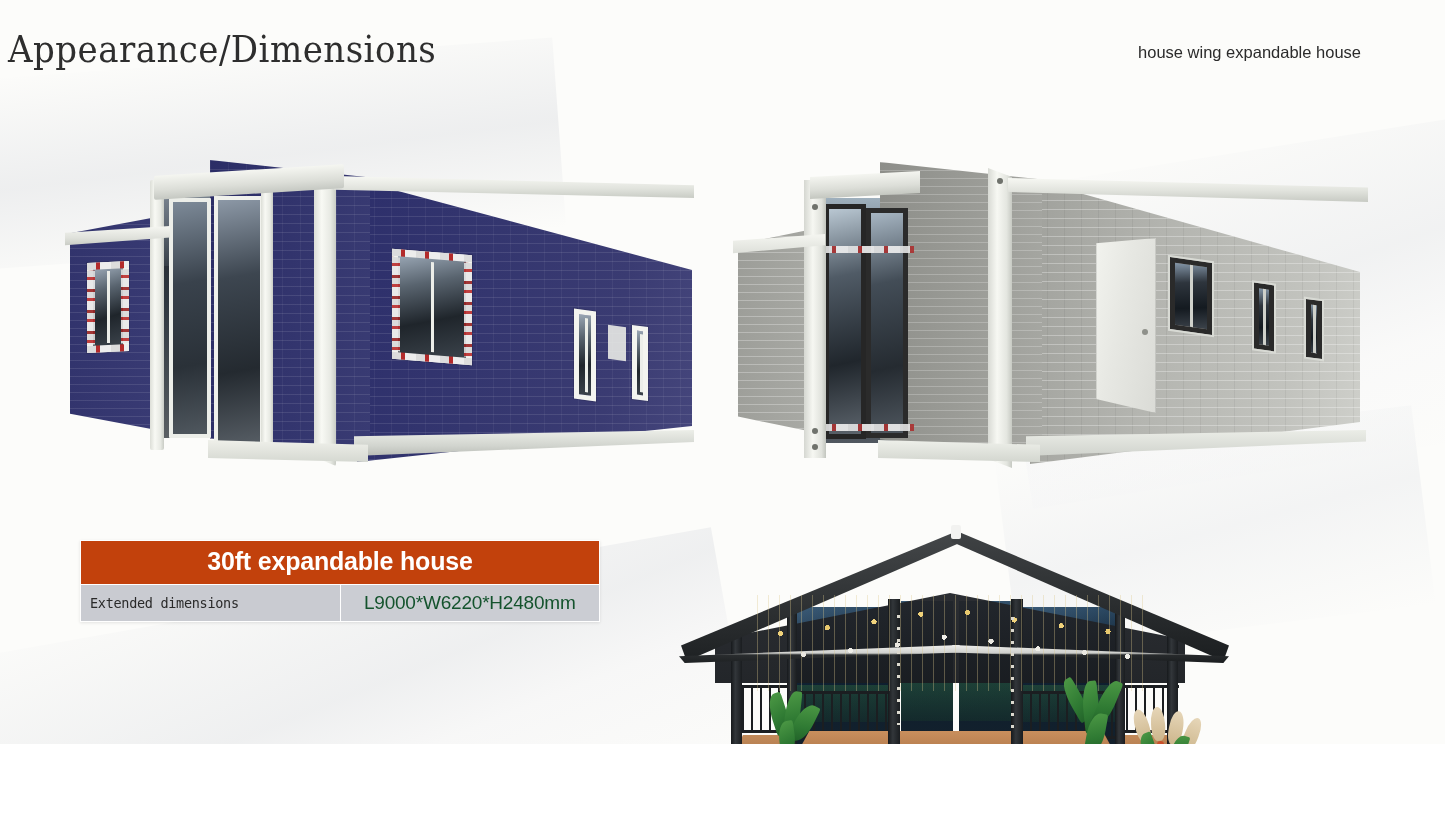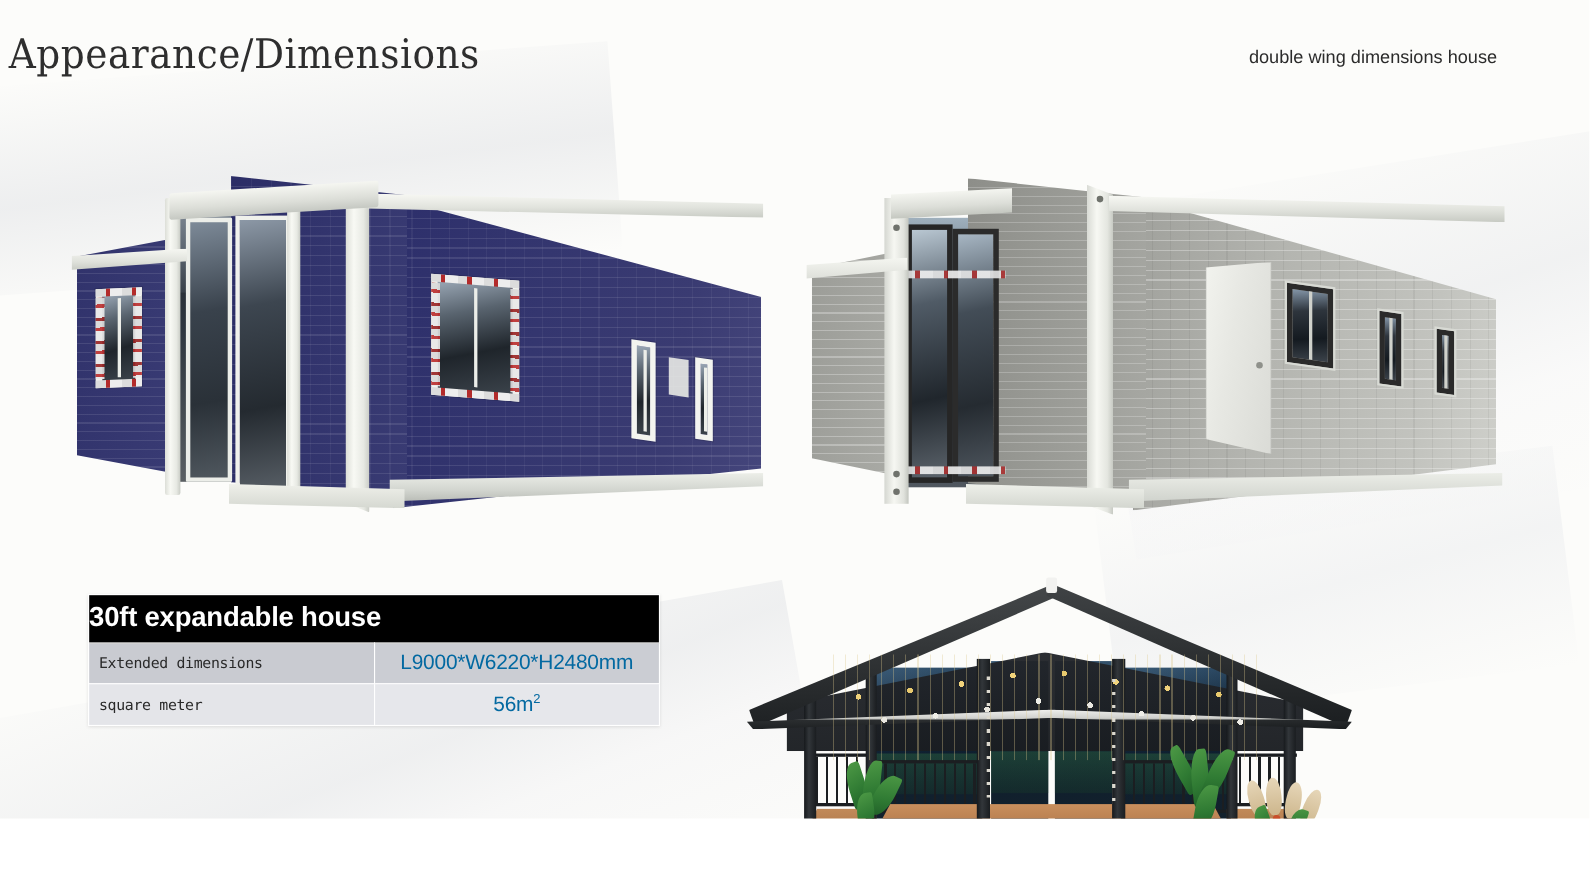--- a/index.html
+++ b/index.html
@@ -478,46 +478,46 @@
   
   .spec-table {
     position: absolute;
     left: 80px; top: 540px;
     width: 520px;
     border-collapse: collapse;
     table-layout: fixed;
     box-shadow: 0 1px 3px rgba(0,0,0,0.10);
   }
   .spec-table .th-band td {
-    background: #000000;
+    background: #c2410c;
     color: #ffffff;
     font-family: "Liberation Sans", sans-serif;
     font-size: 25px;
     font-weight: 700;
-    text-align: left;
+    text-align: center;
     padding: 6px 0 8px 0;
     letter-spacing: -0.2px;
   }
   .spec-table td {
     border: 1px solid #ffffff;
     vertical-align: middle;
   }
   .spec-table .lbl {
     width: 145px;
     font-family: "DejaVu Sans Mono", "Liberation Mono", monospace;
     font-size: 13.5px;
     color: #2a2a2a;
     padding: 8px 4px 8px 9px;
     letter-spacing: -0.3px;
     white-space: nowrap;
   }
   .spec-table .val {
     font-family: "Liberation Sans", sans-serif;
     font-size: 19px;
-    color: #0369a1;
+    color: #14532d;
     text-align: center;
     padding: 7px 6px;
     letter-spacing: -0.2px;
   }
   .spec-table tr.shade-a td { background: #c9cbd1; }
   .spec-table tr.shade-b td { background: #e4e5e9; }
   .spec-table tr.shade-a .val { background: #cbcdd3; }
   .spec-table tr.shade-b .val { background: #e6e7eb; }
   .spec-table tr.footer td {
     background: #c9cbd1;
@@ -533,21 +533,21 @@
 <body>
 
 <div id="page">
 
   <div class="bg-swoosh swoosh-top-left"></div>
   <div class="bg-swoosh swoosh-top-right"></div>
   <div class="bg-swoosh swoosh-mid-right"></div>
   <div class="bg-swoosh swoosh-bottom-left"></div>
 
   <div class="page-title">Appearance/Dimensions</div>
-  <div class="header-subtitle">double wing dimensions house</div>
+  <div class="header-subtitle">house wing expandable house</div>
 
   <div class="photo-blue">
     <div class="frm bh-side-right">
         <div class="brick"></div>
       </div>
     <div class="frm bh-left-wing">
         <div class="brick"></div>
       </div>
     <div class="frm bh-dark-interior">
       <div class="frm bh-interior-ceiling" style="left:2px;top:2px;width:164px;height:76px;"></div>
@@ -713,20 +713,16 @@
 
   <table class="spec-table">
     <tbody>
       <tr class="th-band">
         <td colspan="2">30ft expandable house</td>
       </tr>
       <tr class="shade-a">
         <td class="lbl">Extended dimensions</td>
         <td class="val">L9000*W6220*H2480mm</td>
       </tr>
-      <tr class="shade-b">
-        <td class="lbl">square meter</td>
-        <td class="val"><span>56m</span><span class="sup">2</span></td>
-      </tr>
     </tbody>
   </table>
 
 </div>
 
 </body></html>

